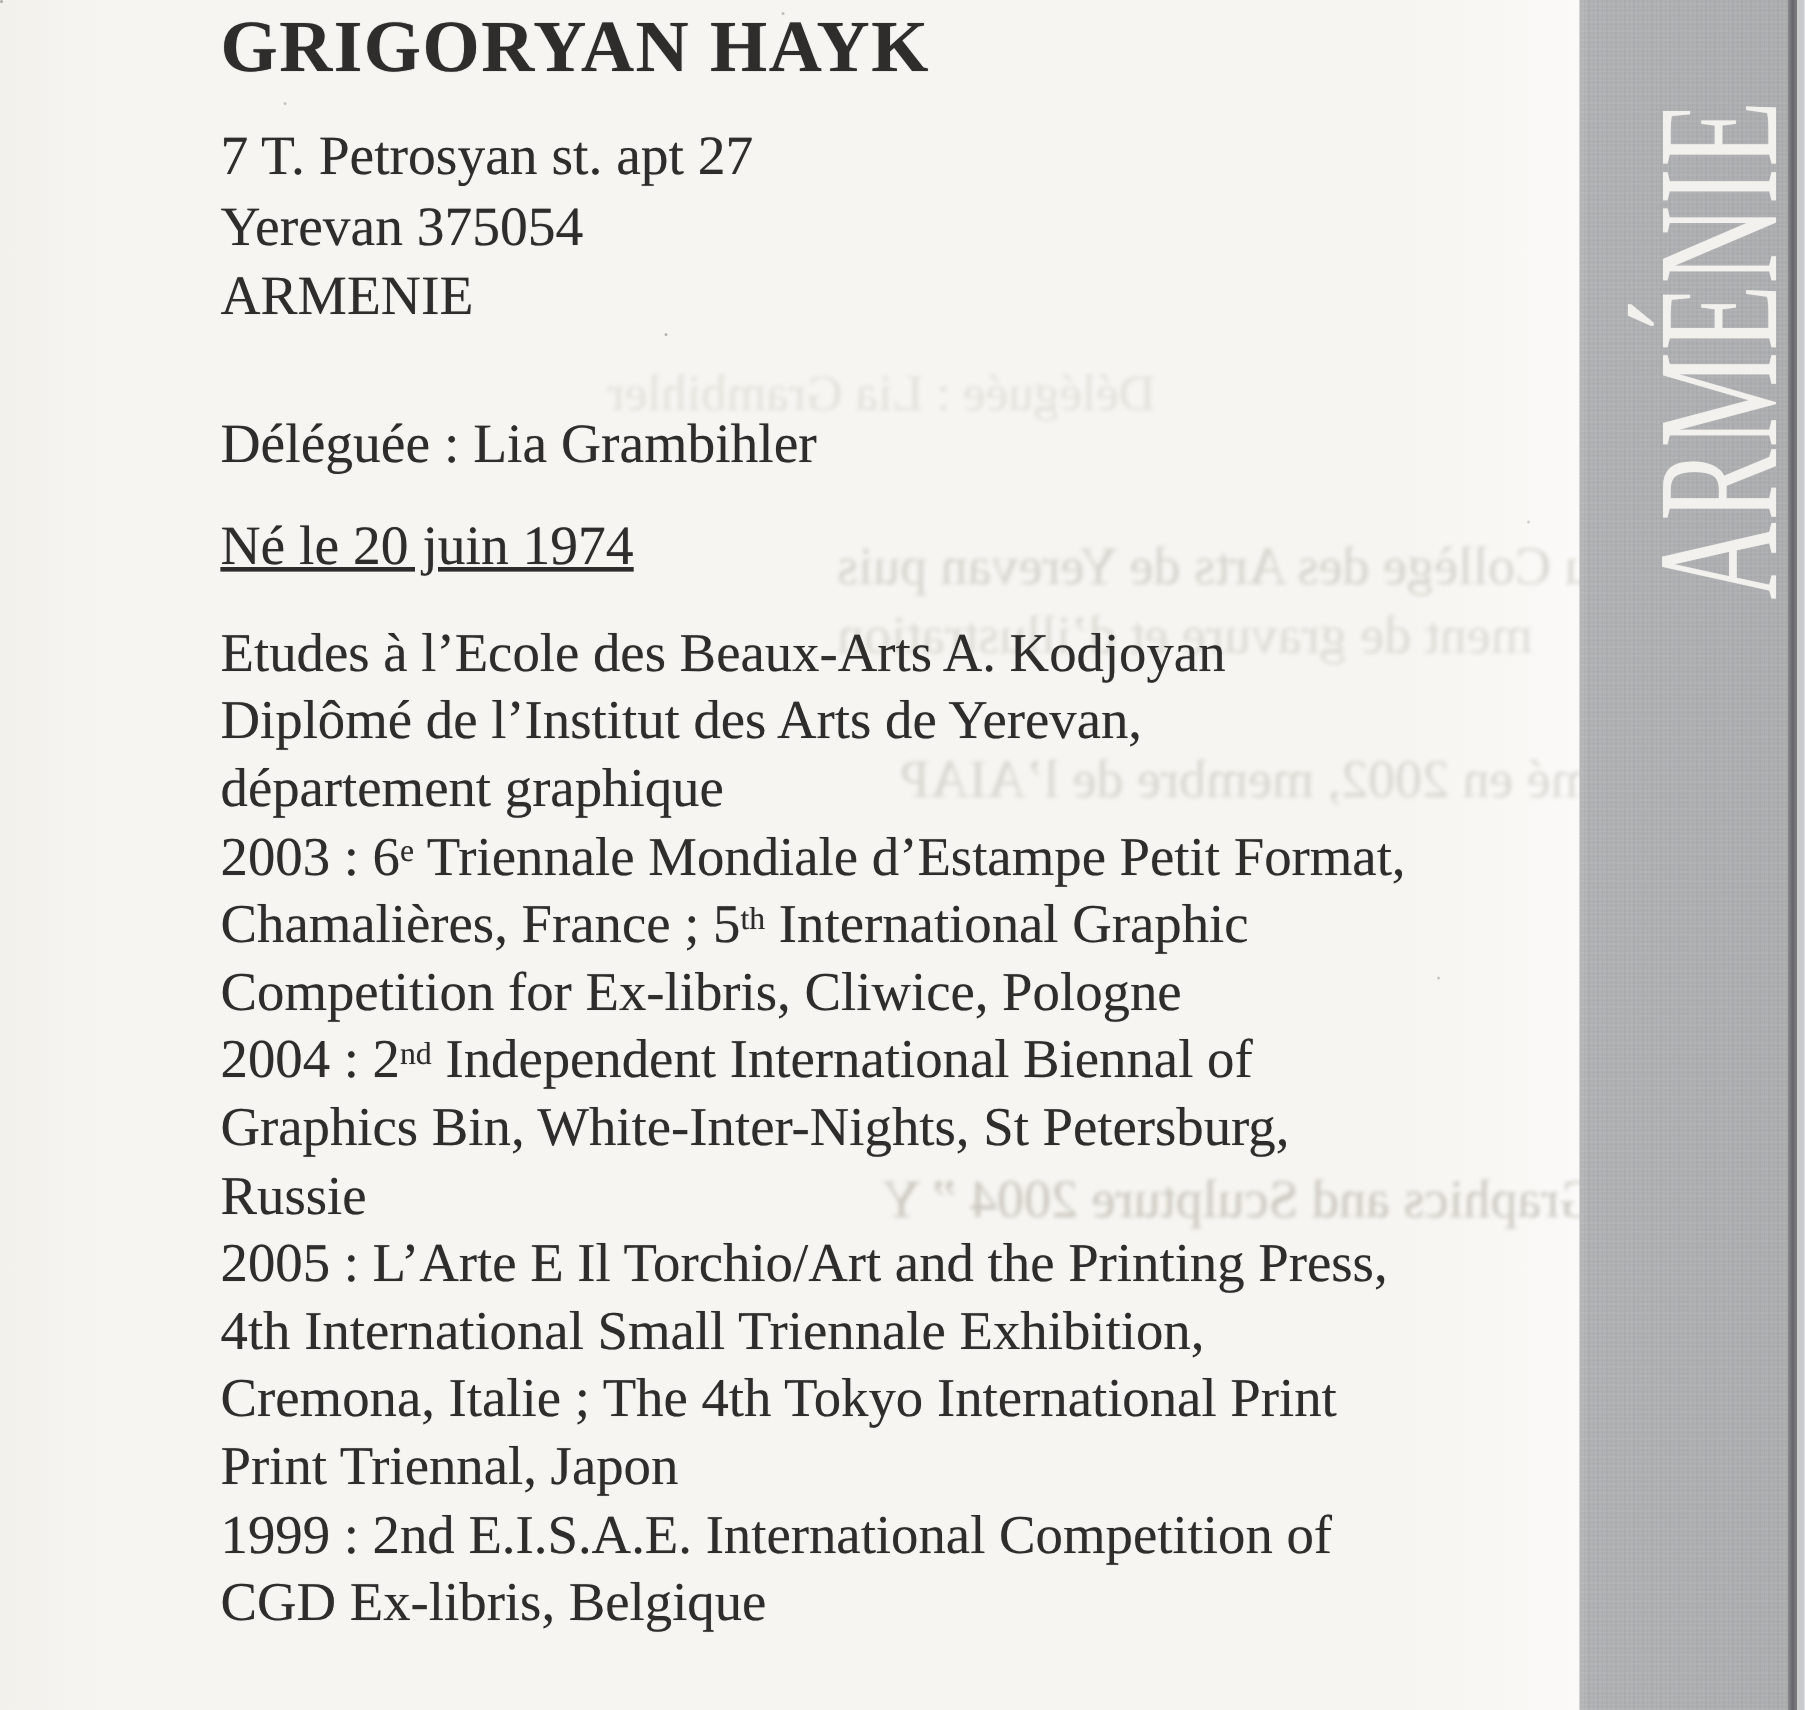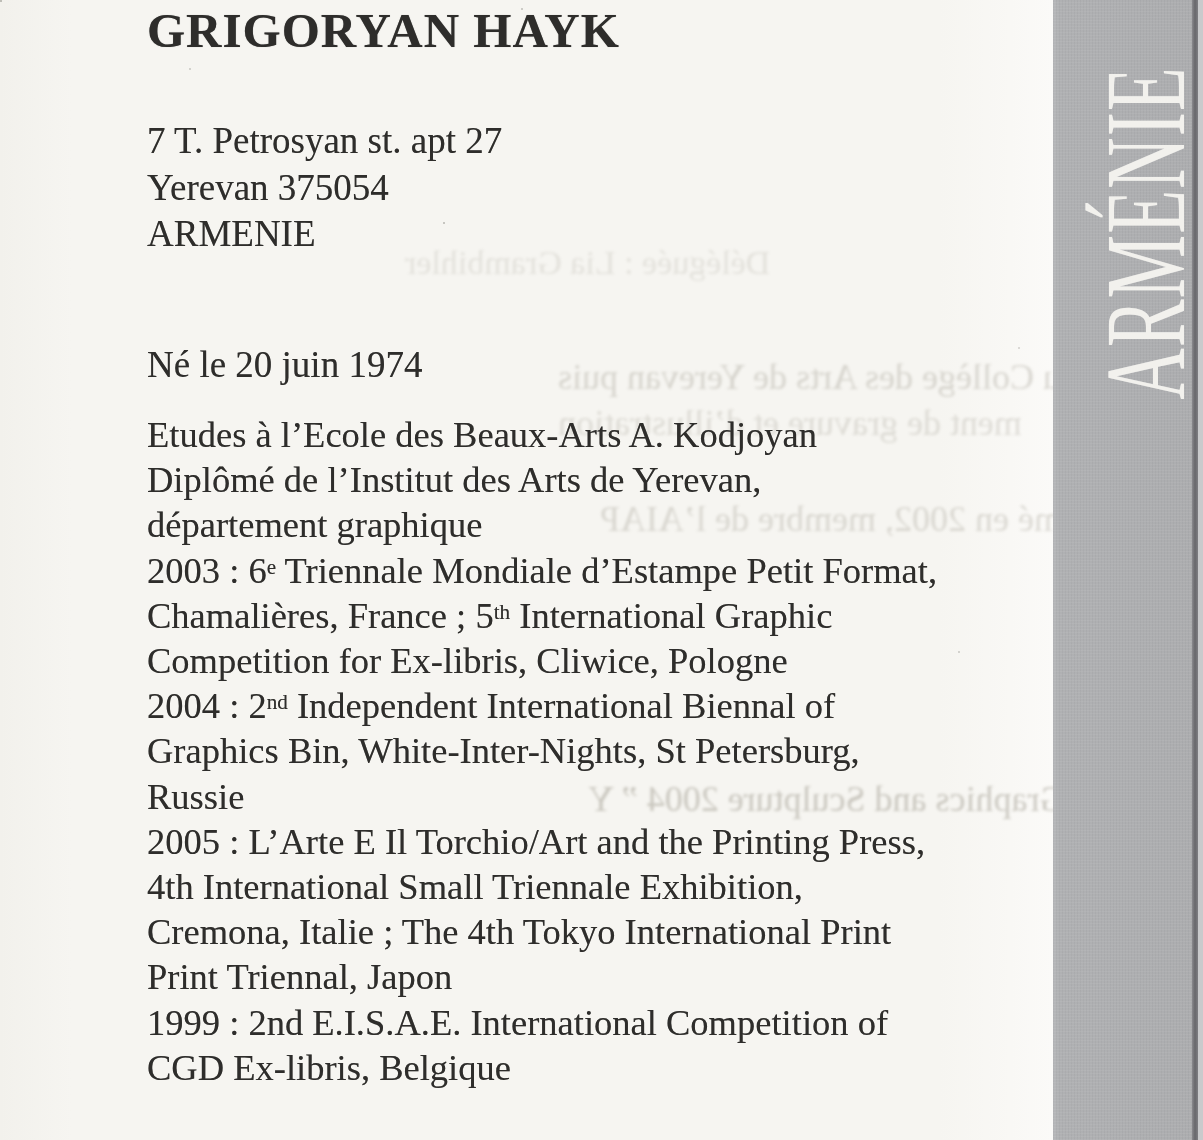--- a/index.html
+++ b/index.html
@@ -13,23 +13,23 @@
   .page{position:absolute;inset:0;}
   .title{
     position:absolute;left:147px;top:2px;
     font-size:49px;font-weight:bold;letter-spacing:1px;white-space:nowrap;
     text-shadow:0 0 0.7px rgba(40,40,40,.55);
   }
   .textblock{
     position:absolute;left:147px;font-size:37px;line-height:46.5px;white-space:nowrap;
     text-shadow:0 0 0.6px rgba(45,45,42,.45);
   }
-  .addr{top:82px;margin-top:36px;}
+  .addr{top:82px;}
   .delegate{top:274px;}
-  .birth{top:342px;}
+  .birth{top:342px;text-decoration:underline;}
   .bio{top:412px;line-height:45.2px;font-size:36.5px;}
   .sup{font-size:0.58em;position:relative;top:-0.42em;line-height:0;}
   
   .ghostlayer{position:absolute;inset:0;pointer-events:none;}
   .ghost{
     position:absolute;white-space:nowrap;
     transform:scaleX(-1);
     color:var(--bleedthrough,#8c8779);
     filter:blur(1.4px);
   }
@@ -84,20 +84,21 @@
     </div>
 
   <div class="title">GRIGORYAN HAYK</div>
 
   <div class="textblock addr">
       <div>7 T. Petrosyan st. apt 27</div>
       <div>Yerevan 375054</div>
       <div>ARMENIE</div>
     </div>
 
+  <div class="textblock delegate">Déléguée : Lia Grambihler</div>
 
   <div class="textblock birth">Né le 20 juin 1974</div>
 
   <div class="textblock bio">
       <div><span>Etudes à l’Ecole des Beaux-Arts A. Kodjoyan</span></div>
       <div><span>Diplômé de l’Institut des Arts de Yerevan,</span></div>
       <div><span>département graphique</span></div>
       <div><span>2003 : 6</span><span class="sup">e</span><span> Triennale Mondiale d’Estampe Petit Format,</span></div>
       <div><span>Chamalières, France ; 5</span><span class="sup">th</span><span> International Graphic</span></div>
       <div><span>Competition for Ex-libris, Cliwice, Pologne</span></div>

